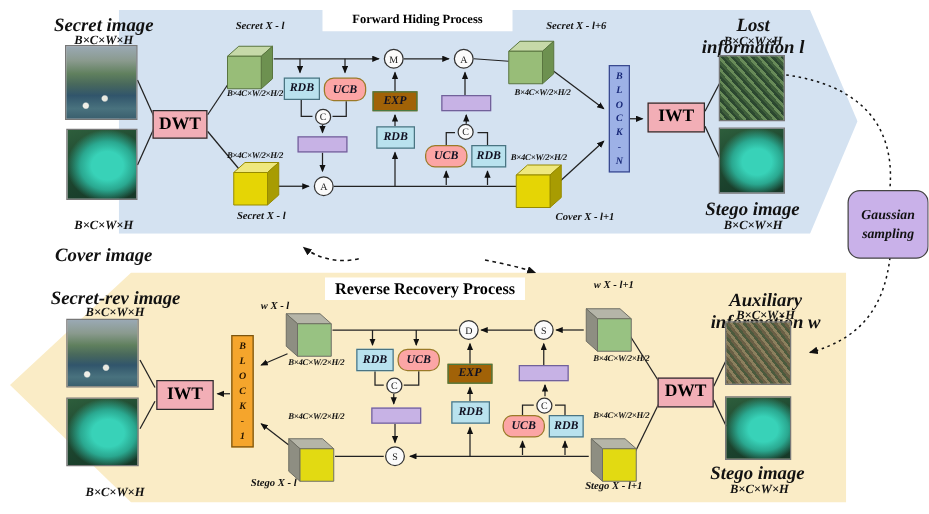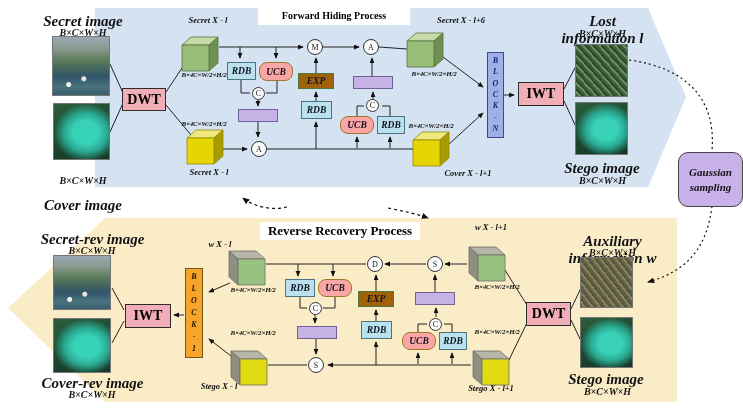--- a/index.html
+++ b/index.html
@@ -219,21 +219,20 @@
 
   <div class="gauss" style="left:678px;top:152px;width:63px;height:53px;">Gaussian sampling</div>
 
 
   <div class="titlebox" style="left:260px;top:222px;width:160px;height:18px;font-size:13px;">Reverse Recovery Process</div>
 
   <div class="lbl t11" style="left:40px;top:231px;width:105px;font-style:italic;">Secret-rev image</div>
   <div class="lbl t75" style="left:52px;top:245px;width:80px;">B×C×W×H</div>
   <div class="photo ph-secret" style="left:53px;top:255px;width:58px;height:55px;"></div>
   <div class="photo ph-cover" style="left:53px;top:318px;width:58px;height:55px;"></div>
-  <div class="lbl t11" style="left:40px;top:375px;width:105px;">Cover-rev image</div>
   <div class="lbl t75" style="left:52px;top:389px;width:80px;">B×C×W×H</div>
 
   <div class="wavelet" style="left:125px;top:304px;width:46px;height:24px;">IWT</div>
   <div class="block block-1" style="left:185px;top:268px;width:18px;height:90px;">
       <div>B</div>
       <div>L</div>
       <div>O</div>
       <div>C</div>
       <div>K</div>
       <div>-</div>

